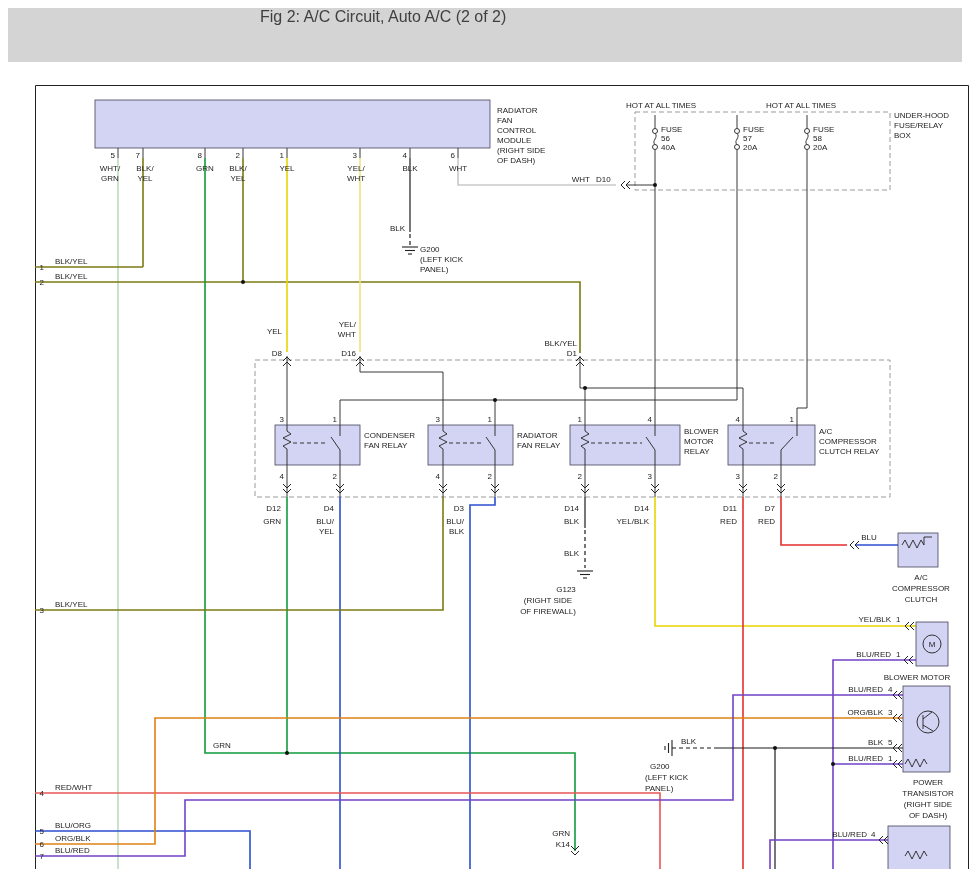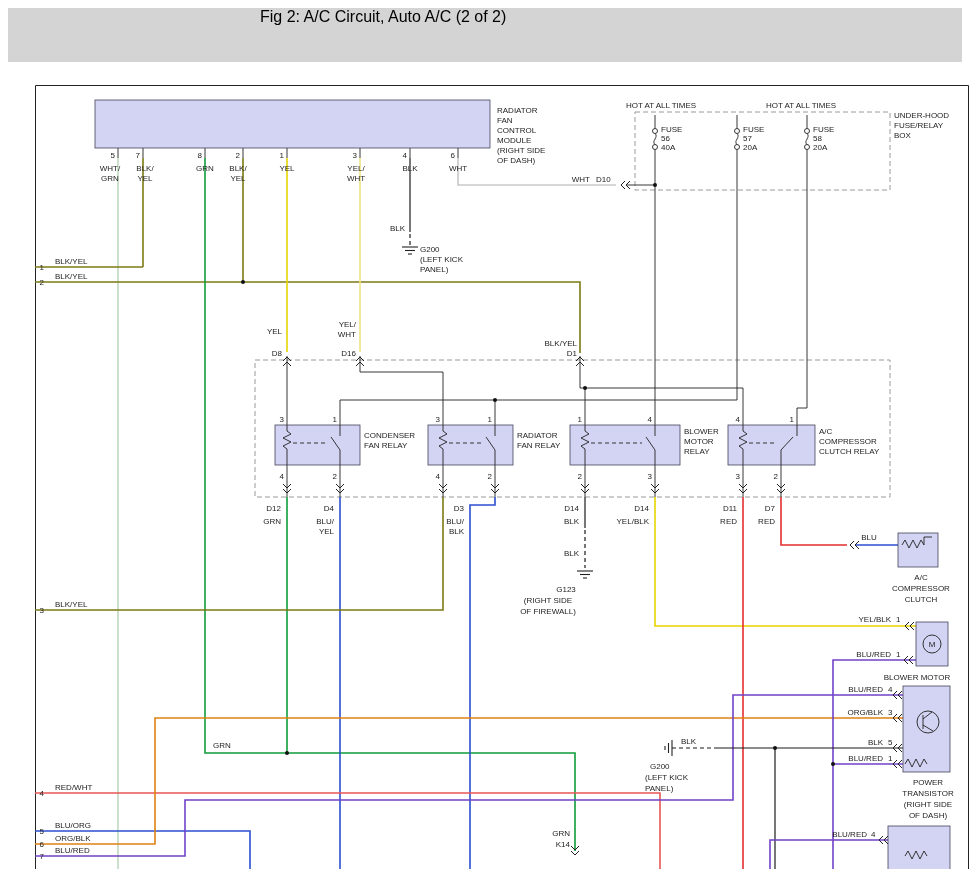--- a/index.html
+++ b/index.html
@@ -1,17 +1,17 @@
 <!DOCTYPE html>
 <html><head>
 <meta charset="utf-8">
 <style>
   html,body{margin:0;padding:0;width:970px;height:869px;background:#ffffff;overflow:hidden}
   .titlebar{position:absolute;left:8px;top:8px;width:954px;height:54px;box-sizing:border-box;
-    padding-left:252px;line-height:54px;font:16px "Liberation Sans",sans-serif;color:#000000}
+    padding-left:252px;line-height:54px;font:16px "Liberation Sans",sans-serif;color:#404040}
   svg{position:absolute;left:0;top:0}
   text{font-family:"Liberation Sans","DejaVu Sans",sans-serif;fill:#1c1c1c}
   .wire{fill:none;stroke-width:1.6}
   .w12{stroke-width:1.2}
   .thin{fill:none;stroke:#222;stroke-width:0.9}
   .dash{stroke-dasharray:4 3}
   .dashbox{fill:none;stroke:#9a9a9a;stroke-width:1;stroke-dasharray:5 3}
   .comp{stroke-width:0.8}
 </style>
 </head>

